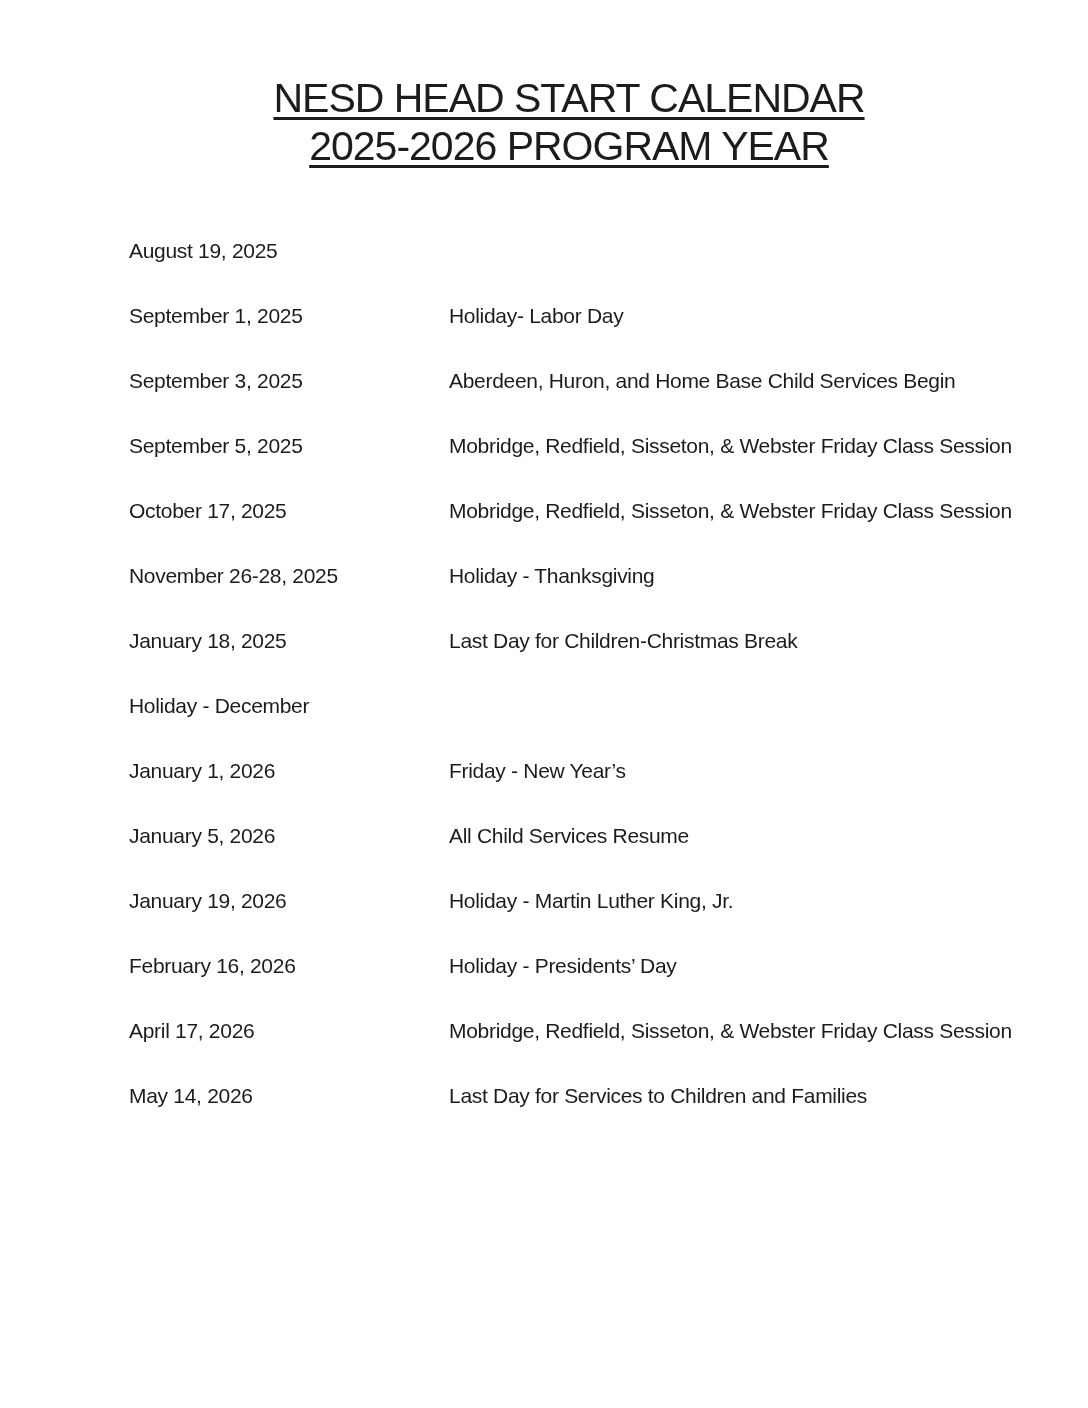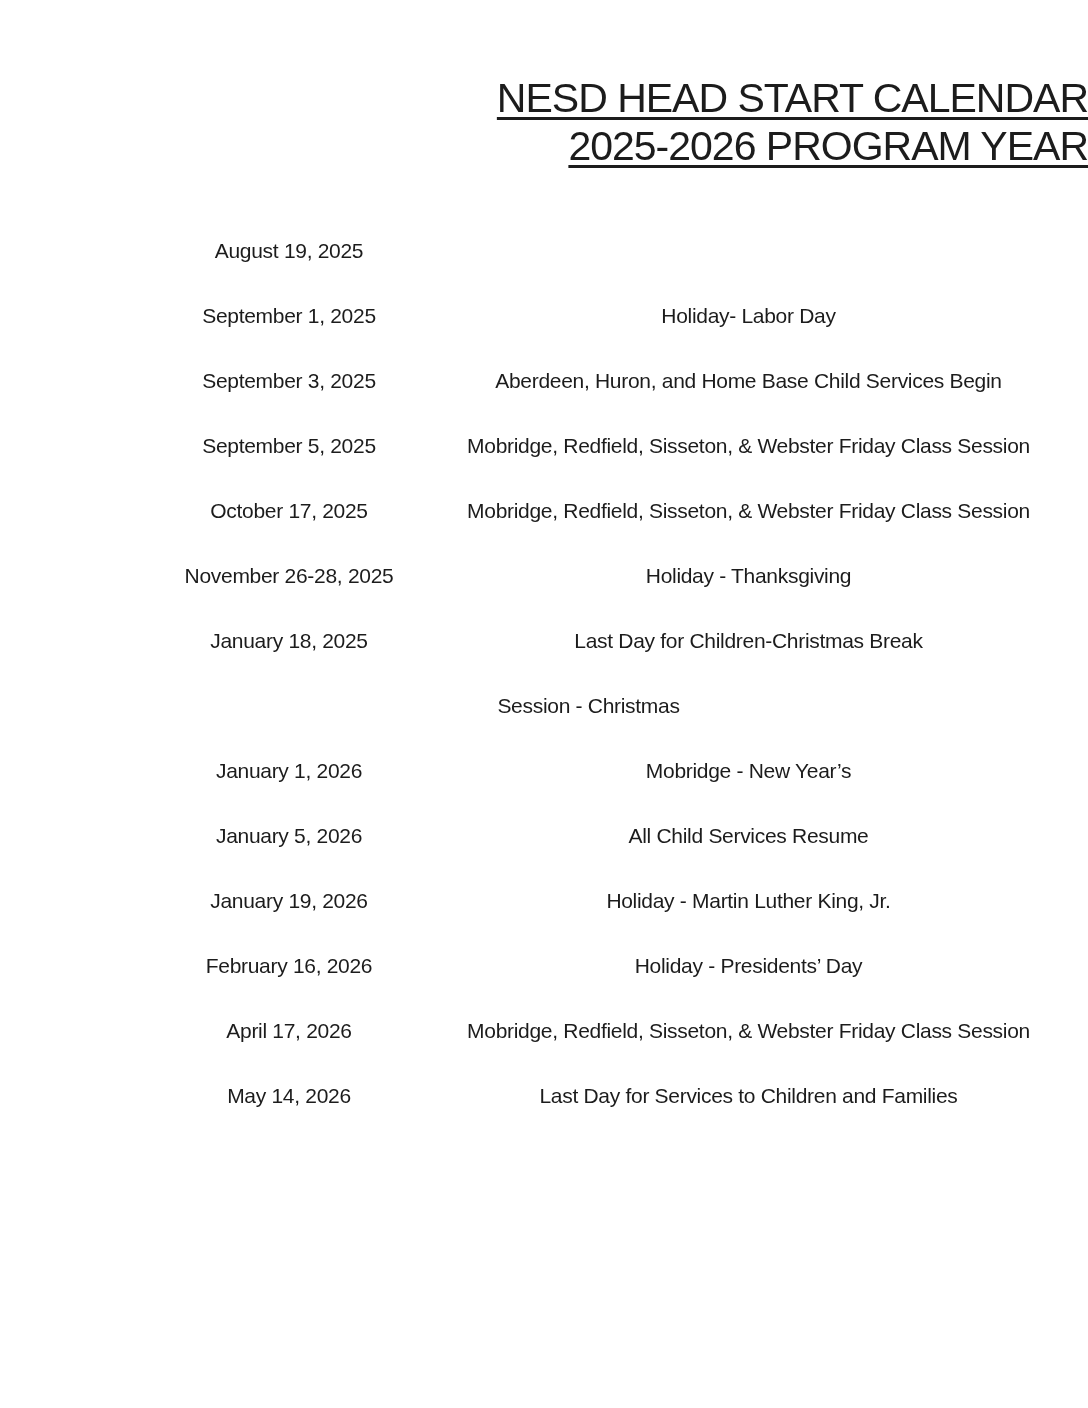--- a/index.html
+++ b/index.html
@@ -12,38 +12,37 @@
     width: 1088px;
     height: 1408px;
     background: #ffffff;
     color: #1c1c1c;
     font-family: "Liberation Sans", sans-serif;
     overflow: hidden;
     box-sizing: border-box;
     padding-top: 74px;
   }
   .title-block {
-    text-align: right;
+    text-align: center;
     padding-left: 50px; 
   }
   .title-line {
     font-size: 41px;
     line-height: 48px;
     letter-spacing: -1px;
     font-weight: 400;
     text-decoration: underline;
     text-decoration-thickness: 2.5px;
     text-underline-offset: 5px;
     white-space: nowrap;
   }
   .rows {
     margin-top: 70px;
     padding-left: 129px;
     padding-right: 40px;
-    text-align: center;
   }
   .row {
     display: flex;
     align-items: flex-start;
     font-size: 21px;
     line-height: 22px;
     letter-spacing: -0.3px;
     margin-bottom: 43px;
     white-space: nowrap;
   }
@@ -95,26 +94,26 @@
     <div class="date">November 26-28, 2025</div>
     <div class="event">Holiday - Thanksgiving</div>
   </div>
 
   <div class="row">
     <div class="date">January 18, 2025</div>
     <div class="event">Last Day for Children-Christmas Break</div>
   </div>
 
   <div class="row">
-    <div class="event">Session - Christmas</div>
+    <div class="event">Holiday - December</div>
   </div>
 
   <div class="row">
     <div class="date">January 1, 2026</div>
-    <div class="event">Mobridge - New Year’s</div>
+    <div class="event">Friday - New Year’s</div>
   </div>
 
   <div class="row">
     <div class="date">January 5, 2026</div>
     <div class="event">All Child Services Resume</div>
   </div>
 
   <div class="row">
     <div class="date">January 19, 2026</div>
     <div class="event">Holiday - Martin Luther King, Jr.</div>

